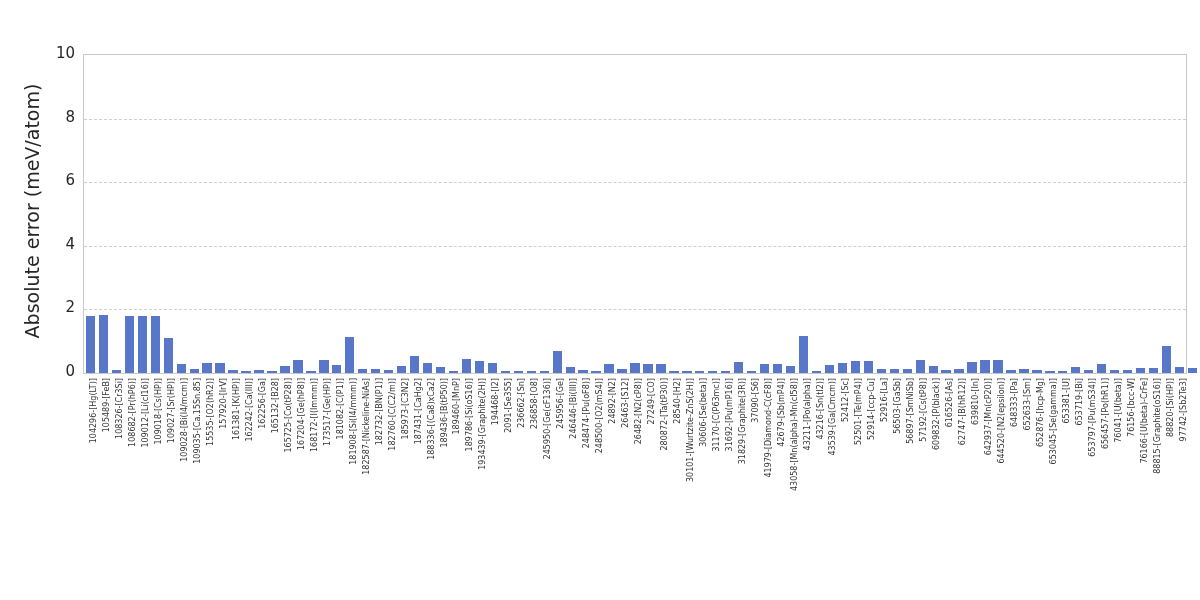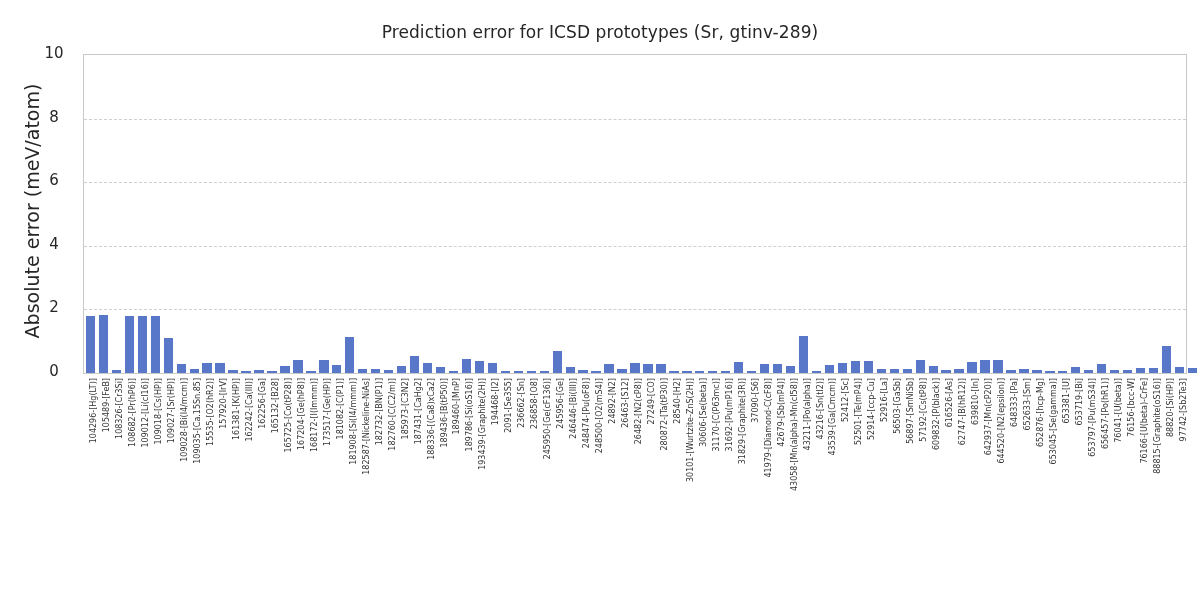--- a/index.html
+++ b/index.html
@@ -50,21 +50,21 @@
     box-sizing:border-box;
     border:1.4px solid #c9c9c9;
     background:#ffffff;
   }
   .gridline{
     position:absolute;left:0;width:100%;
     height:0;
     border-top:1.4px dashed #cfcfcf;
   }
   #yticks{position:absolute;left:0;top:0;width:1200px;height:600px;pointer-events:none;}
-  .ytick-row{position:absolute;left:33px;width:42px;text-align:center;font-size:15px;color:#262626;}
+  .ytick-row{position:absolute;left:33px;width:42px;text-align:right;font-size:15px;color:#262626;}
 
   
   #bars{
     position:absolute;
     left:0;bottom:0;width:100%;height:100%;
   }
   .bar{
     position:absolute;
     bottom:0;
     background:#5977c9;
@@ -90,21 +90,20 @@
     position:absolute;
     top:4px;
     width:0;height:0;
   }
 </style>
 </head>
 <body>
 
 <div id="root">
 
-  <div class="chart-title">Prediction error for ICSD prototypes (Sr, gtinv-289)</div>
 
   <div class="ylabel">Absolute error (meV/atom)</div>
 
   <div id="plot">
     <div id="gridlines">
         <div class="gridline" style="top: 254.4px;"></div>
         <div class="gridline" style="top: 190.8px;"></div>
         <div class="gridline" style="top: 127.2px;"></div>
         <div class="gridline" style="top: 63.6px;"></div>
       </div>

